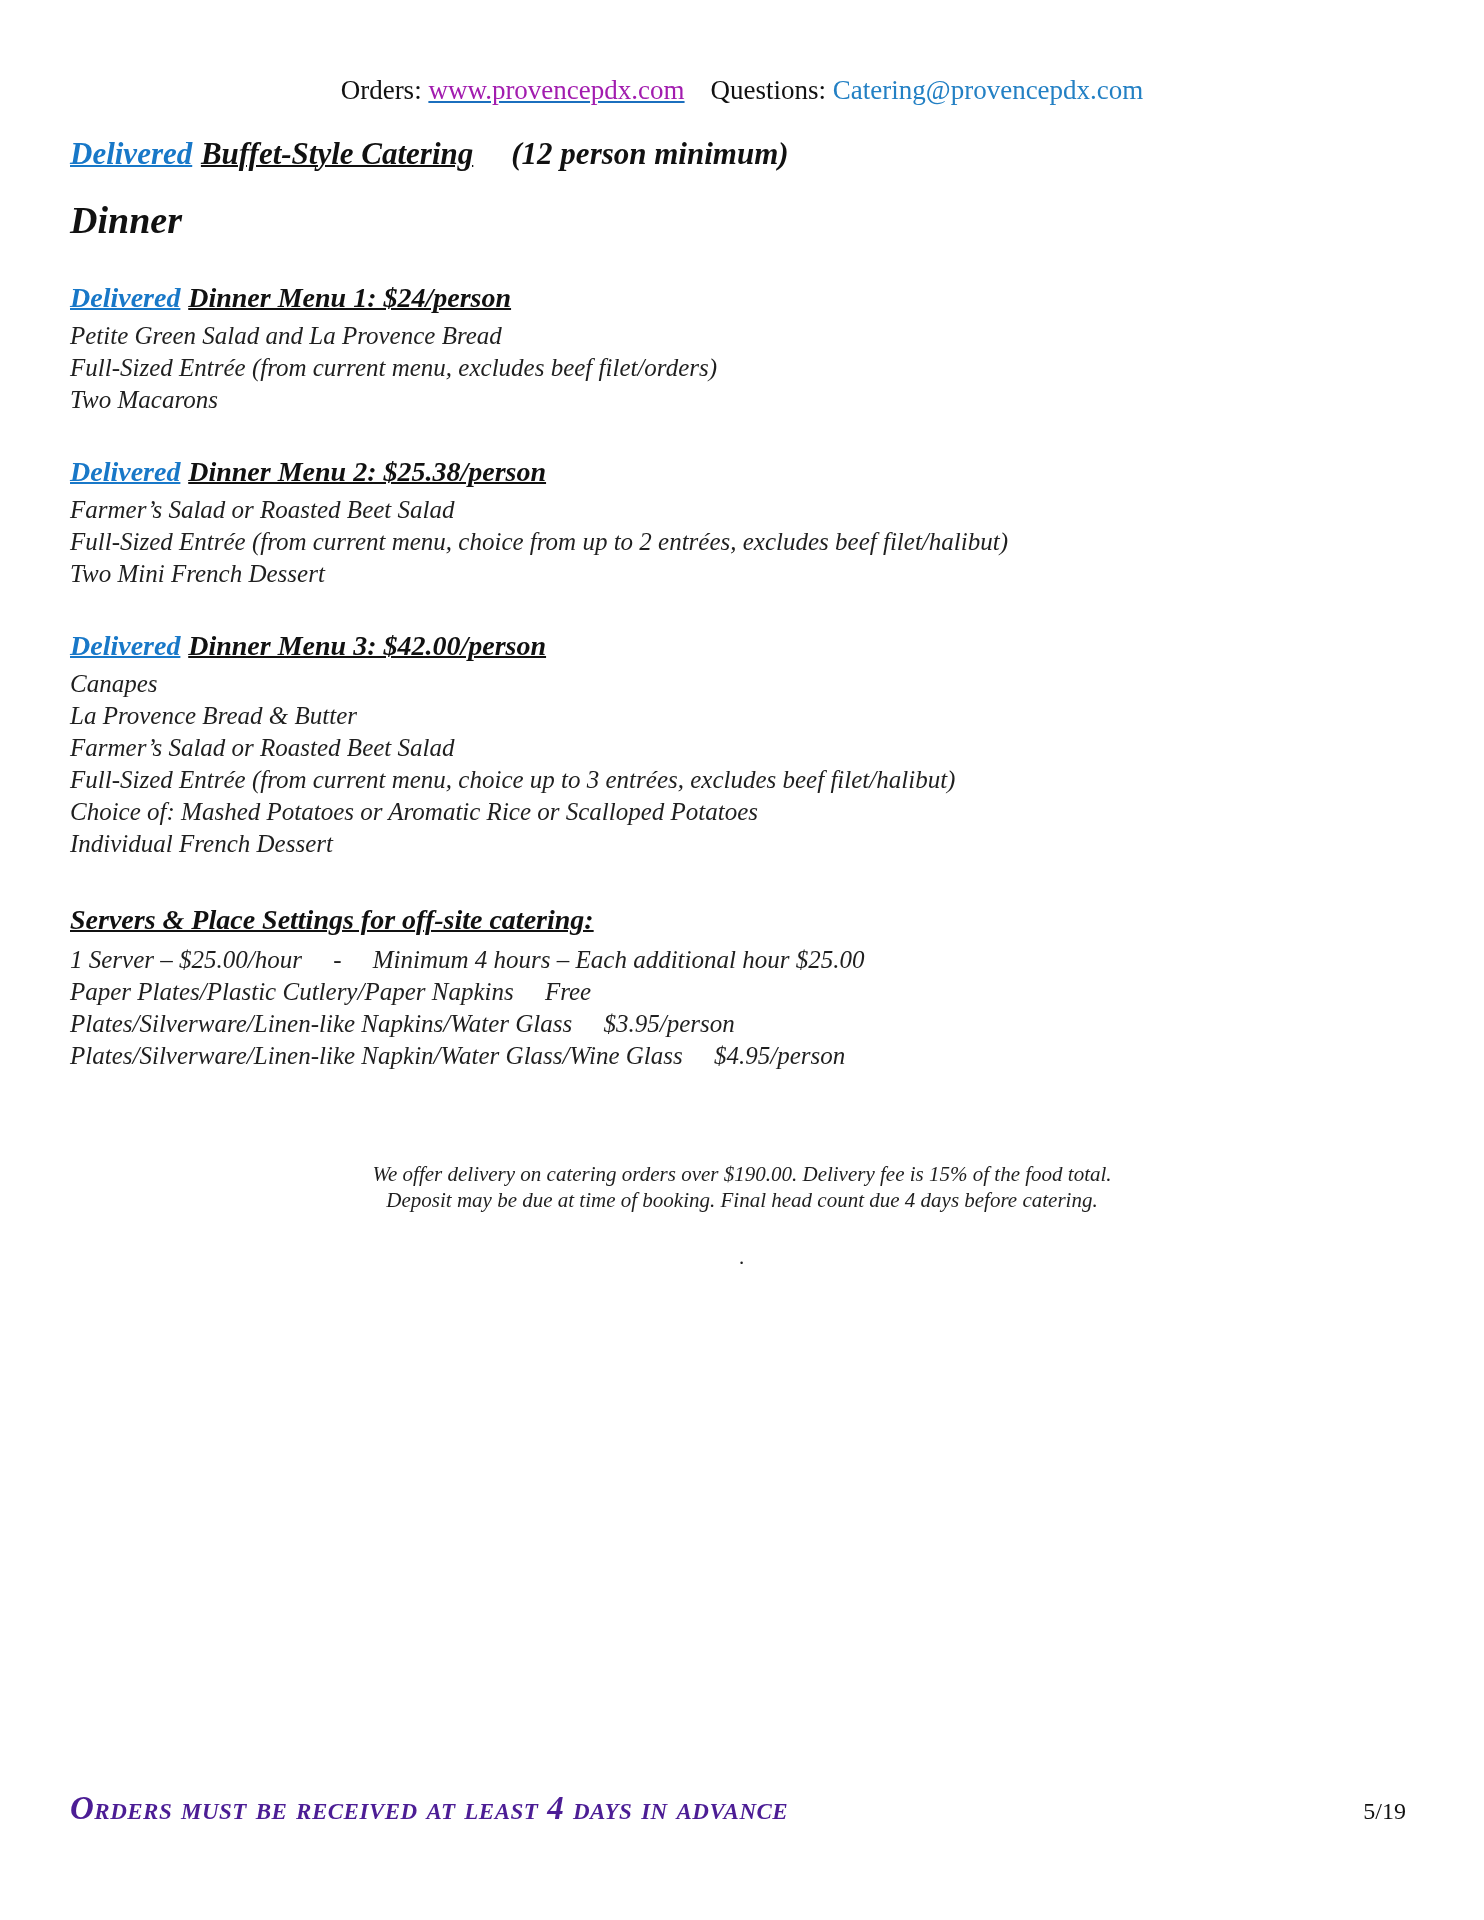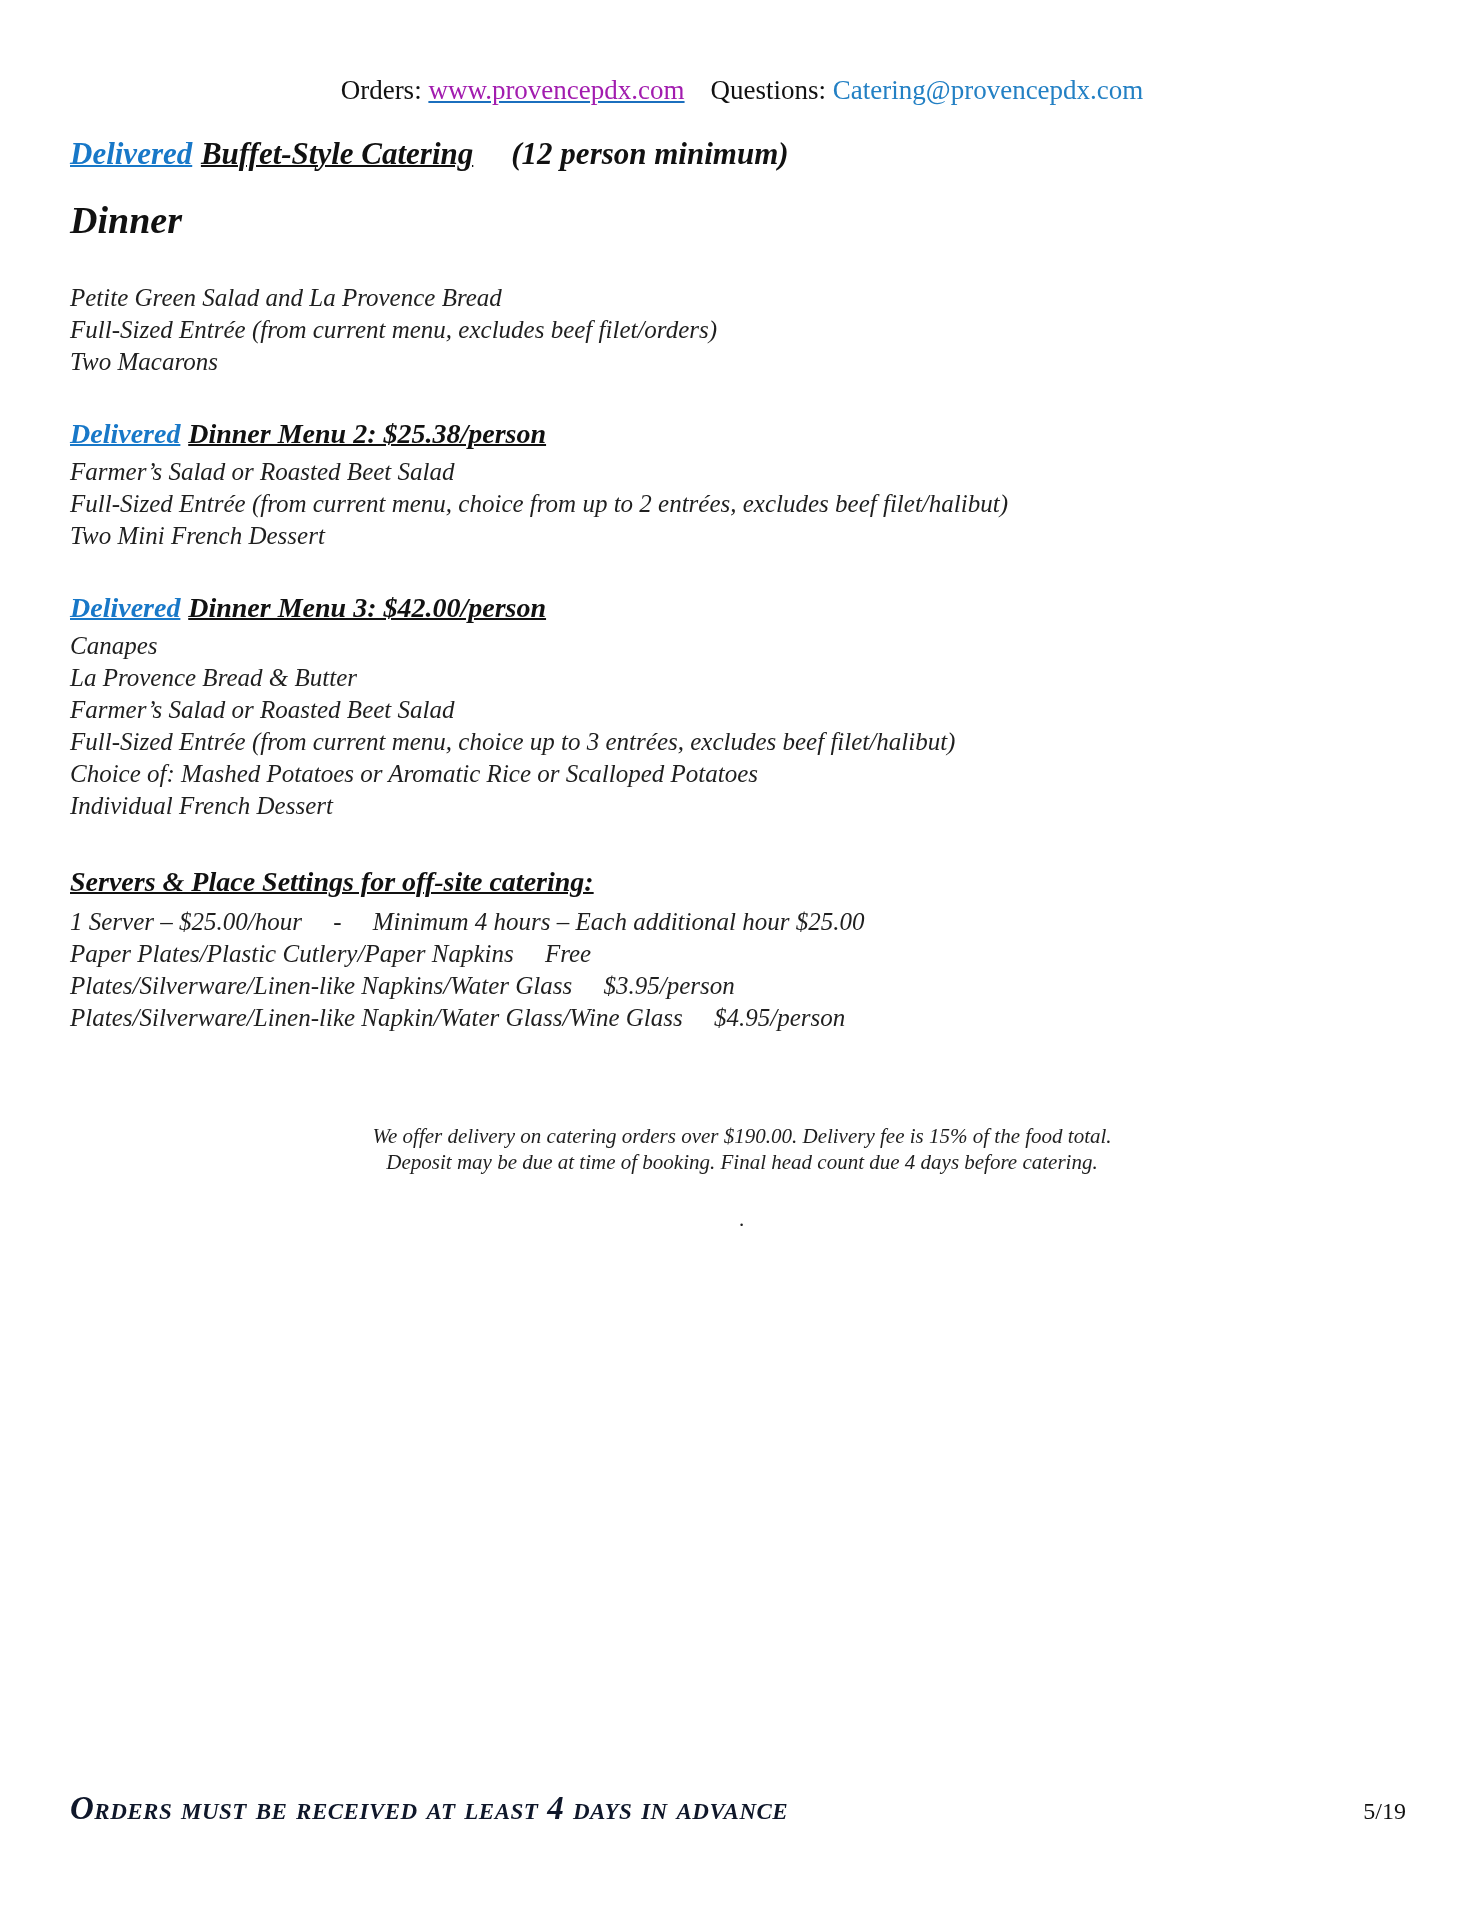--- a/index.html
+++ b/index.html
@@ -131,41 +131,42 @@
     justify-content: space-between;
     align-items: baseline;
   }
   .footer-notice {
     font-family: "Liberation Serif", serif;
     font-style: italic;
     font-weight: bold;
     font-variant: small-caps;
     font-size: 33px;
     letter-spacing: 0.5px;
-    color: #0f172a;
+    color: #4c1d95;
   }
   .footer-page {
     font-family: "Liberation Serif", serif;
     font-size: 24px;
     color: #111111;
   }
 </style>
 </head>
 <body>
 
 <div class="page">
   <div class="content">
 
     <div class="top-header"><span class="lbl">Orders: </span><span class="link-url">www.provencepdx.com</span><span class="hdr-gap"></span><span class="lbl">Questions: </span><span class="link-email">Catering@provencepdx.com</span></div>
 
     <div class="doc-title script"><span class="hl">Delivered</span><span class="rest">Buffet-Style Catering</span><span class="suffix">(12 person minimum)</span></div>
 
     <div class="section-heading script">Dinner</div>
 
     <div class="menu-block">
+      <div class="menu-heading script"><span class="hl">Delivered</span><span class="rest">Dinner Menu 1: $24/person</span></div>
       <ul class="menu-items script">
         <li>Petite Green Salad and La Provence Bread</li>
         <li>Full-Sized Entrée (from current menu, excludes beef filet/orders)</li>
         <li>Two Macarons</li>
       </ul>
     </div>
 
     <div class="menu-block">
       <div class="menu-heading script"><span class="hl">Delivered</span><span class="rest">Dinner Menu 2: $25.38/person</span></div>
       <ul class="menu-items script">

